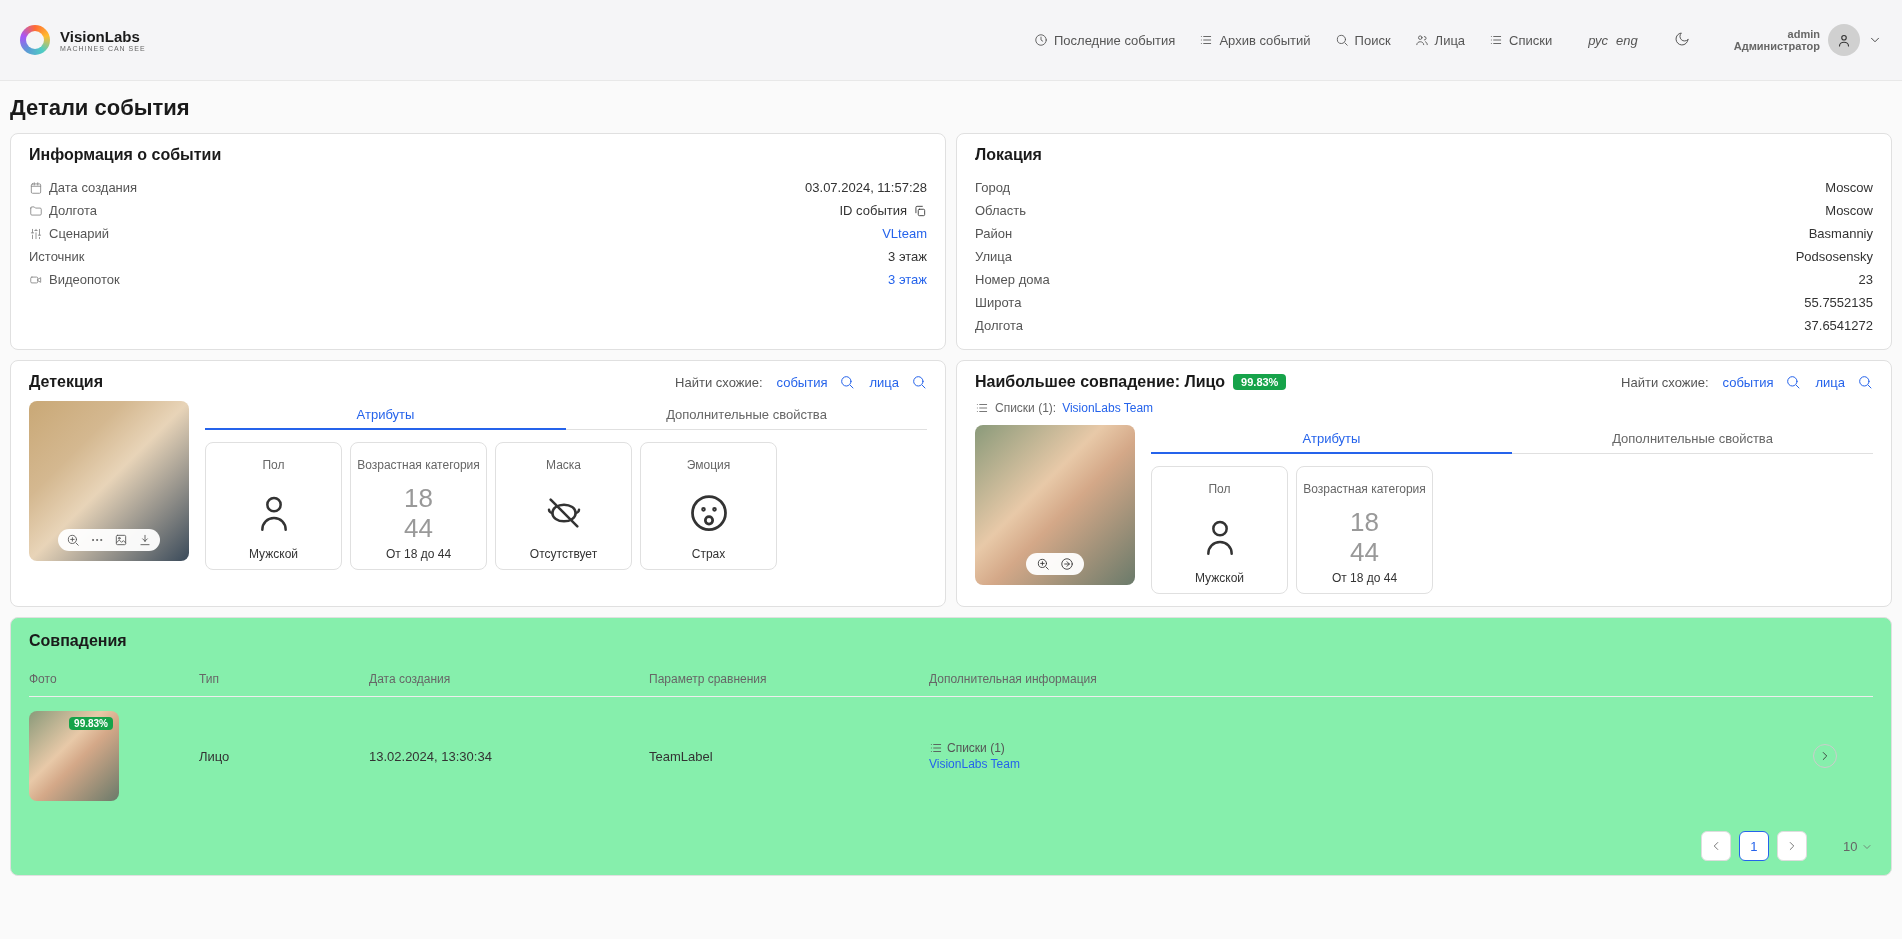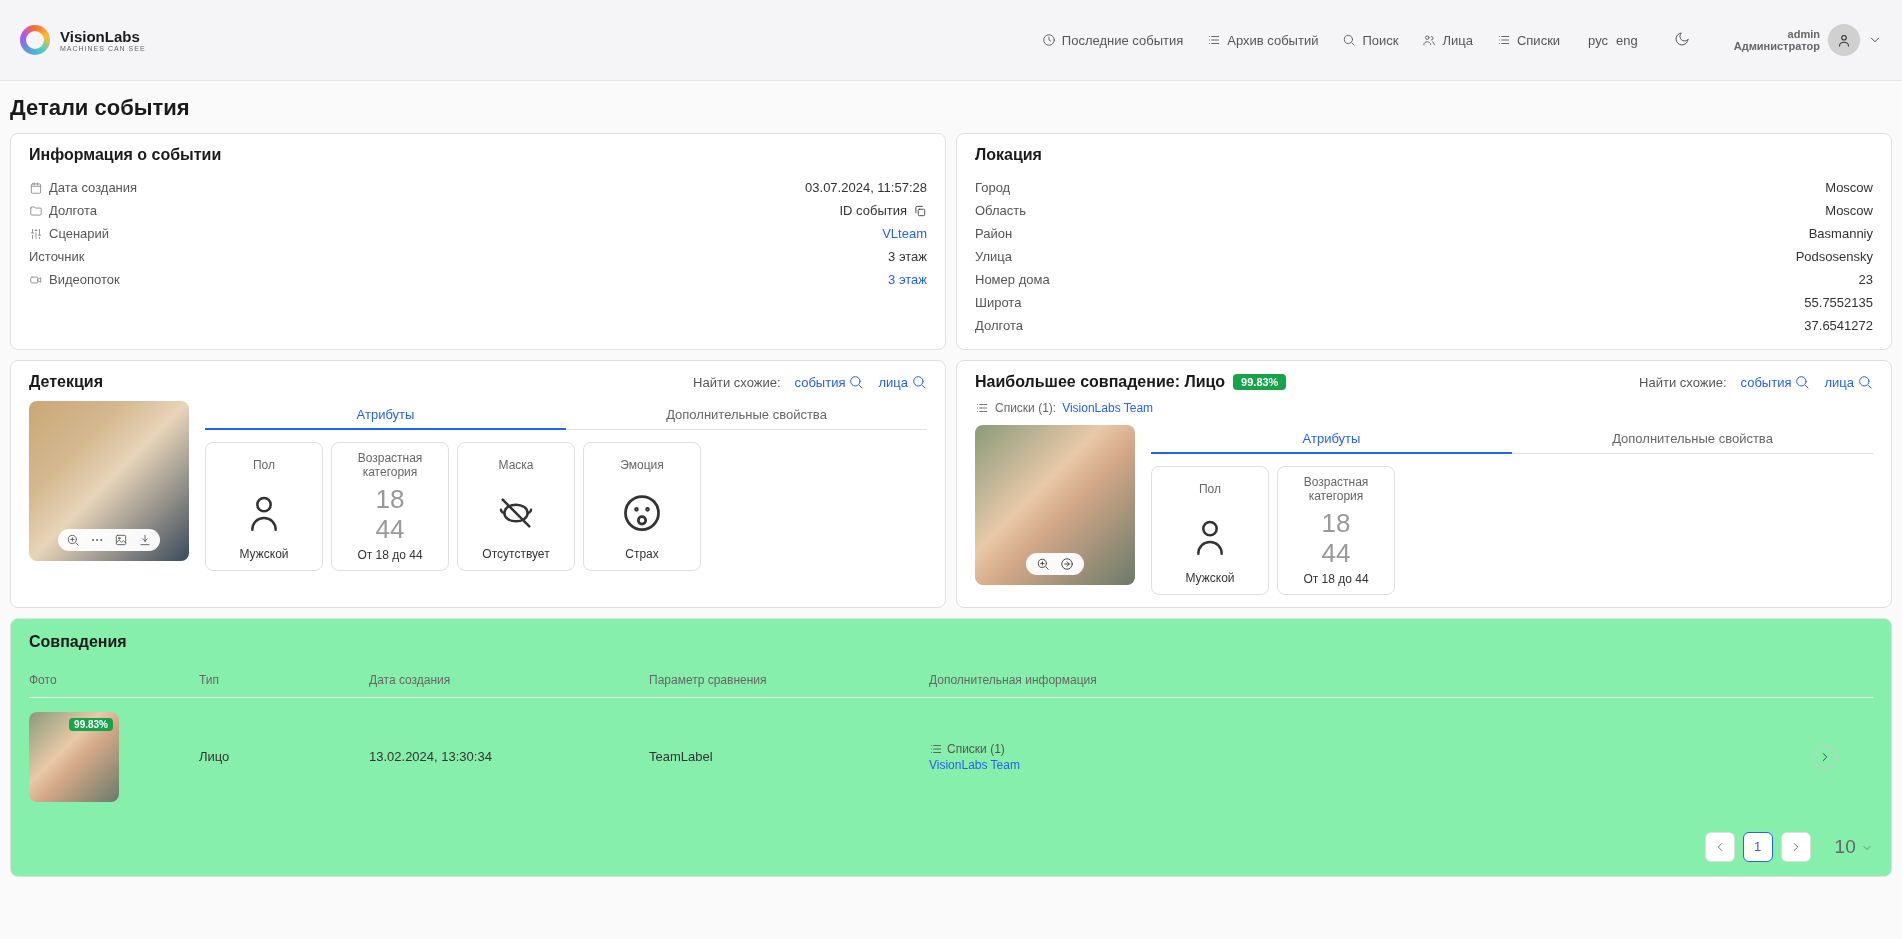--- a/index.html
+++ b/index.html
@@ -9,21 +9,21 @@
 .header { background: #f5f5f7; padding: 24px 20px; display: flex; align-items: center; border-bottom: 1px solid #e8e8e8; }
 .logo { display: flex; align-items: center; gap: 10px; }
 .logo-circle { width: 30px; height: 30px; border-radius: 50%; background: conic-gradient(#ff6b35, #ffbd2e, #4ecdc4, #5b9bd5, #a855f7, #ff6b35); position: relative; }
 .logo-circle::after { content: ''; position: absolute; top: 6px; left: 6px; right: 6px; bottom: 6px; background: #f5f5f7; border-radius: 50%; }
 .logo-text { display: flex; flex-direction: column; }
 .logo-title { font-weight: 700; font-size: 15px; color: #1a1a1a; }
 .logo-sub { font-size: 7px; color: #666; letter-spacing: 1px; }
 .nav { margin-left: auto; display: flex; align-items: center; gap: 24px; }
 .nav-item { display: flex; align-items: center; gap: 6px; color: #555; cursor: pointer; font-size: 13px; }
 .nav-item svg { width: 14px; height: 14px; }
-.lang-switch { display: flex; gap: 8px; margin-left: 4px; }
+.lang-switch { display: flex; gap: 8px; margin-left: 12px; font-style: italic; }
 .lang-switch span { cursor: pointer; color: #555; }
 .theme-icon { margin-left: 12px; cursor: pointer; color: #555; }
 .user-block { display: flex; align-items: center; gap: 8px; margin-left: 20px; font-weight: bold; }
 .user-text { display: flex; flex-direction: column; align-items: flex-end; font-size: 11px; color: #666; }
 .avatar-circle { width: 32px; height: 32px; border-radius: 50%; background: #d0d0d0; display: flex; align-items: center; justify-content: center; }
 
 
 .page { padding: 14px 10px 30px; }
 .page-title { font-size: 22px; font-weight: 600; margin-bottom: 12px; color: #1a1a1a; }
 
@@ -34,34 +34,34 @@
 .info-row { display: flex; justify-content: space-between; padding: 4px 0; font-size: 13px; color: #555; }
 .info-row .label { display: flex; align-items: center; gap: 6px; }
 .info-row .label svg { width: 14px; height: 14px; stroke: #888; }
 .info-row .value { color: #333; display: flex; align-items: center; gap: 6px; }
 .info-row .value.link { color: #2563eb; cursor: pointer; }
 .copy-icon { cursor: pointer; }
 
 
 .section-header { display: flex; justify-content: space-between; align-items: center; margin-bottom: 10px; }
 .similar-links { display: flex; align-items: center; gap: 14px; font-size: 13px; color: #555; }
-.similar-links .lnk { color: #2563eb; cursor: pointer; display: flex; align-items: center; gap: 3px; }
+.similar-links .lnk { color: #2563eb; cursor: pointer; display: flex; align-items: center; gap: 12px; }
 .similar-links svg { width: 16px; height: 16px; stroke: #2563eb; }
 
 .detection-body { display: flex; gap: 16px; }
 .face-box { position: relative; width: 160px; height: 160px; background: linear-gradient(135deg, #c9a876 0%, #d4b890 30%, #e8d4b8 50%, #3a4a5a 100%); border-radius: 8px; flex-shrink: 0; }
 .face-toolbar { position: absolute; bottom: 10px; left: 50%; transform: translateX(-50%); background: rgba(255,255,255,0.95); border-radius: 16px; padding: 4px 8px; display: flex; gap: 10px; align-items: center; }
 .face-toolbar svg { width: 14px; height: 14px; cursor: pointer; stroke: #555; }
 
 .tabs { display: flex; border-bottom: 1px solid #e0e0e0; margin-bottom: 12px; }
 .tab { flex: 1; text-align: center; padding: 6px 0; font-size: 13px; color: #666; cursor: pointer; }
 .tab.active { color: #2563eb; border-bottom: 2px solid #2563eb; margin-bottom: -1px; }
 
 .attr-cards { display: flex; gap: 8px; }
-.attr-card { border: 1px solid #e0e0e0; border-radius: 8px; padding: 8px 6px; text-align: center; width: 118px; display: flex; flex-direction: column; align-items: center; gap: 6px; }
+.attr-card { border: 1px solid #e0e0e0; border-radius: 8px; padding: 8px 6px; text-align: center; width: 137px; display: flex; flex-direction: column; align-items: center; gap: 6px; }
 .attr-card .attr-title { font-size: 12px; color: #666; line-height: 1.2; min-height: 28px; display: flex; align-items: center; }
 .attr-card .attr-icon { height: 56px; display: flex; align-items: center; justify-content: center; }
 .attr-card .attr-value { font-size: 12px; color: #333; }
 .age-big { font-size: 26px; font-weight: 400; color: #999; line-height: 1; }
 .age-sep { width: 30px; height: 1px; background: #ccc; margin: 2px auto; }
 
 
 .badge { background: #16a34a; color: #fff; padding: 2px 8px; border-radius: 4px; font-size: 11px; font-weight: 600; }
 .match-lists { display: flex; align-items: center; gap: 6px; font-size: 12px; color: #666; margin-bottom: 10px; }
 .match-lists a { color: #2563eb; cursor: pointer; }
@@ -79,21 +79,21 @@
 .thumb .badge { position: absolute; top: 6px; right: 6px; font-size: 10px; padding: 1px 5px; }
 .row-lists { font-size: 12px; }
 .row-lists .lists-title { color: #555; display: flex; align-items: center; gap: 4px; }
 .row-lists a { color: #2563eb; cursor: pointer; display: block; margin-top: 2px; }
 .arrow-btn { width: 24px; height: 24px; border: 1px solid #ccc; border-radius: 50%; display: flex; align-items: center; justify-content: center; cursor: pointer; }
 
 
 .pagination { display: flex; justify-content: flex-end; align-items: center; gap: 8px; margin-top: 16px; }
 .pg-btn { width: 30px; height: 30px; border: 1px solid #ddd; border-radius: 6px; display: flex; align-items: center; justify-content: center; cursor: pointer; background: #fff; color: #666; }
 .pg-btn.active { border-color: #2563eb; color: #2563eb; }
-.pg-select { border: 0; background: transparent; font-size: 19px; color: #666; cursor: pointer; margin-left: 16px; }
+.pg-select { border: 0; background: transparent; font-size: 13px; color: #666; cursor: pointer; margin-left: 28px; }
 
 svg { fill: none; stroke: currentColor; stroke-width: 1.5; stroke-linecap: round; stroke-linejoin: round; }
 </style>
 </head>
 <body>
 
 <div class="header">
   <div class="logo">
     <div class="logo-circle"></div>
     <div class="logo-text">

